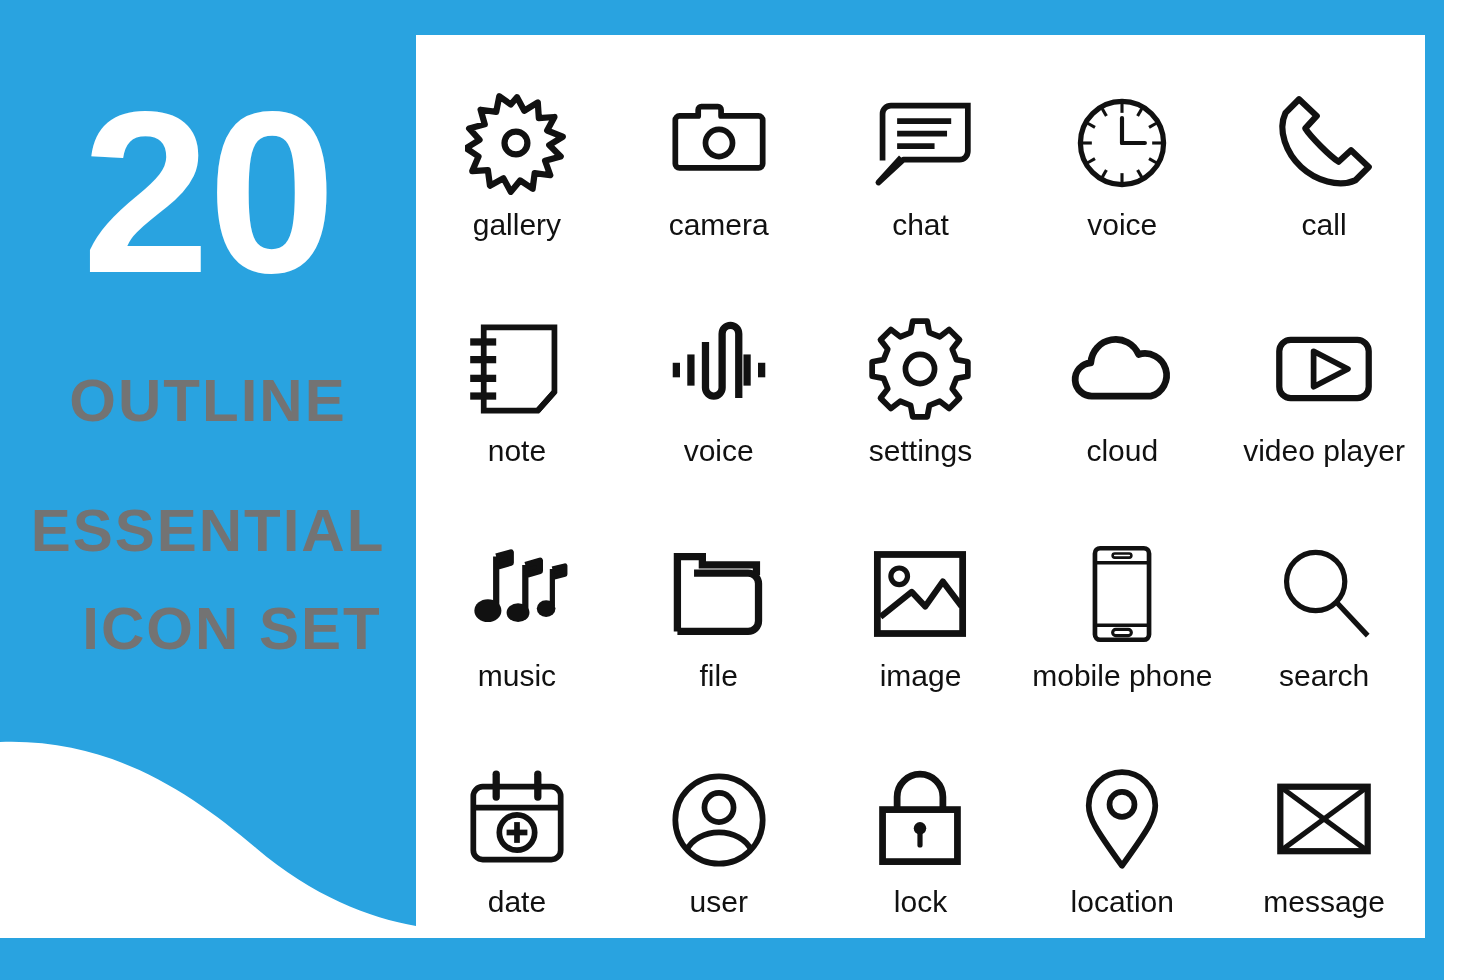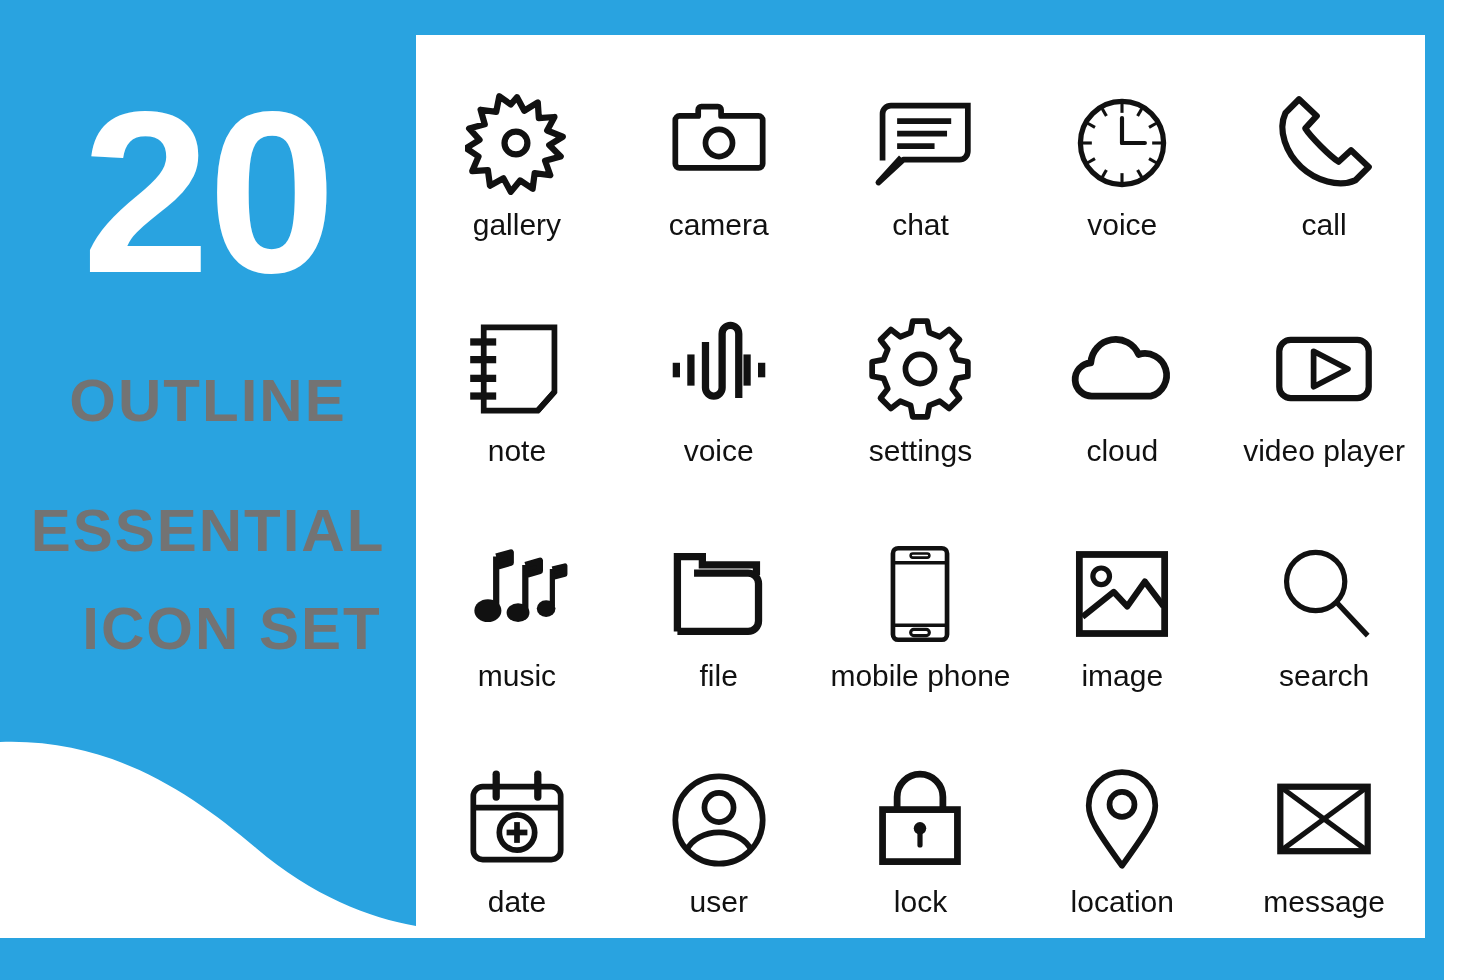--- a/index.html
+++ b/index.html
@@ -267,39 +267,39 @@
           <path d="M10 86 V14 h24 v8 h52 v10" fill="none" stroke="#111" stroke-width="7" stroke-linejoin="miter"></path>
           <path d="M26 30 h52 a10 10 0 0 1 10 10 v36 a10 10 0 0 1 -10 10 h-68" fill="none" stroke="#111" stroke-width="7" stroke-linejoin="miter"></path>
         </svg>
       </div>
       <div class="icon-label">file</div>
     </div>
 
     <div class="cell">
       <div class="icon-box">
         <svg width="104" height="104" viewBox="0 0 100 100">
+          <rect x="9" y="12" width="82" height="76" fill="none" stroke="#111" stroke-width="6.5"></rect>
+          <circle cx="30" cy="33" r="8" fill="none" stroke="#111" stroke-width="5"></circle>
+          <path d="M12 72 L42 48 L55 62 L72 38 L90 62" fill="none" stroke="#111" stroke-width="6" stroke-linejoin="round"></path>
+        </svg>
+      </div>
+      <div class="icon-label">image</div>
+    </div>
+
+    <div class="cell">
+      <div class="icon-box">
+        <svg width="104" height="104" viewBox="0 0 100 100">
           <rect x="24" y="6" width="52" height="88" rx="5" ry="5" fill="none" stroke="#111" stroke-width="4.5"></rect>
           <line x1="24" y1="20" x2="76" y2="20" stroke="#111" stroke-width="3.5"></line>
           <line x1="24" y1="80" x2="76" y2="80" stroke="#111" stroke-width="3.5"></line>
           <rect x="41" y="11" width="18" height="4" rx="2" fill="none" stroke="#111" stroke-width="2.5"></rect>
           <rect x="41" y="84" width="18" height="6" rx="3" fill="none" stroke="#111" stroke-width="3"></rect>
         </svg>
       </div>
       <div class="icon-label">mobile phone</div>
-    </div>
-
-    <div class="cell">
-      <div class="icon-box">
-        <svg width="104" height="104" viewBox="0 0 100 100">
-          <rect x="9" y="12" width="82" height="76" fill="none" stroke="#111" stroke-width="6.5"></rect>
-          <circle cx="30" cy="33" r="8" fill="none" stroke="#111" stroke-width="5"></circle>
-          <path d="M12 72 L42 48 L55 62 L72 38 L90 62" fill="none" stroke="#111" stroke-width="6" stroke-linejoin="round"></path>
-        </svg>
-      </div>
-      <div class="icon-label">image</div>
     </div>
 
     <div class="cell">
       <div class="icon-box">
         <svg width="104" height="104" viewBox="0 0 100 100">
           <circle cx="42" cy="38" r="28" fill="none" stroke="#111" stroke-width="5"></circle>
           <line x1="62" y1="58" x2="92" y2="90" stroke="#111" stroke-width="5" stroke-linecap="butt"></line>
         </svg>
       </div>
       <div class="icon-label">search</div>

